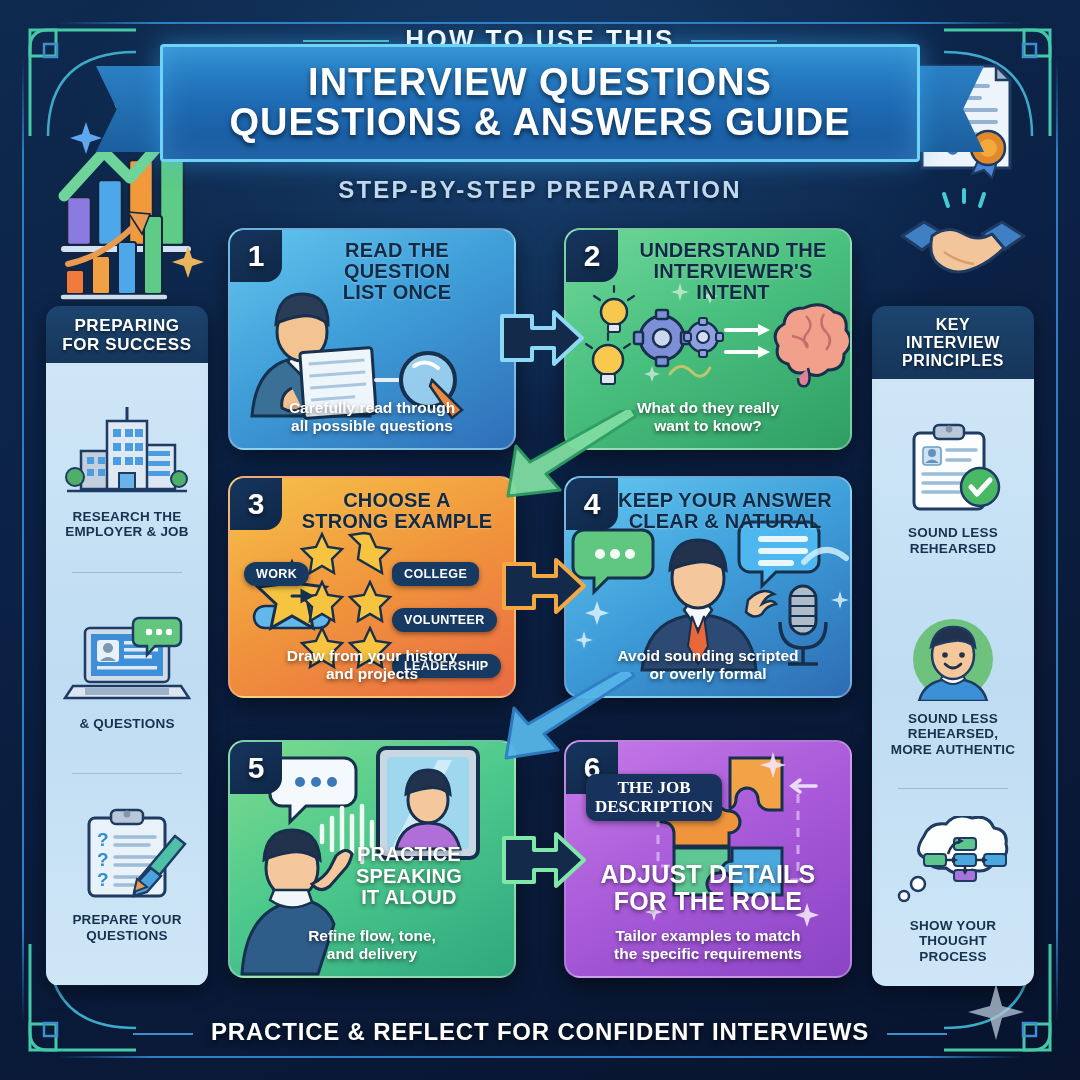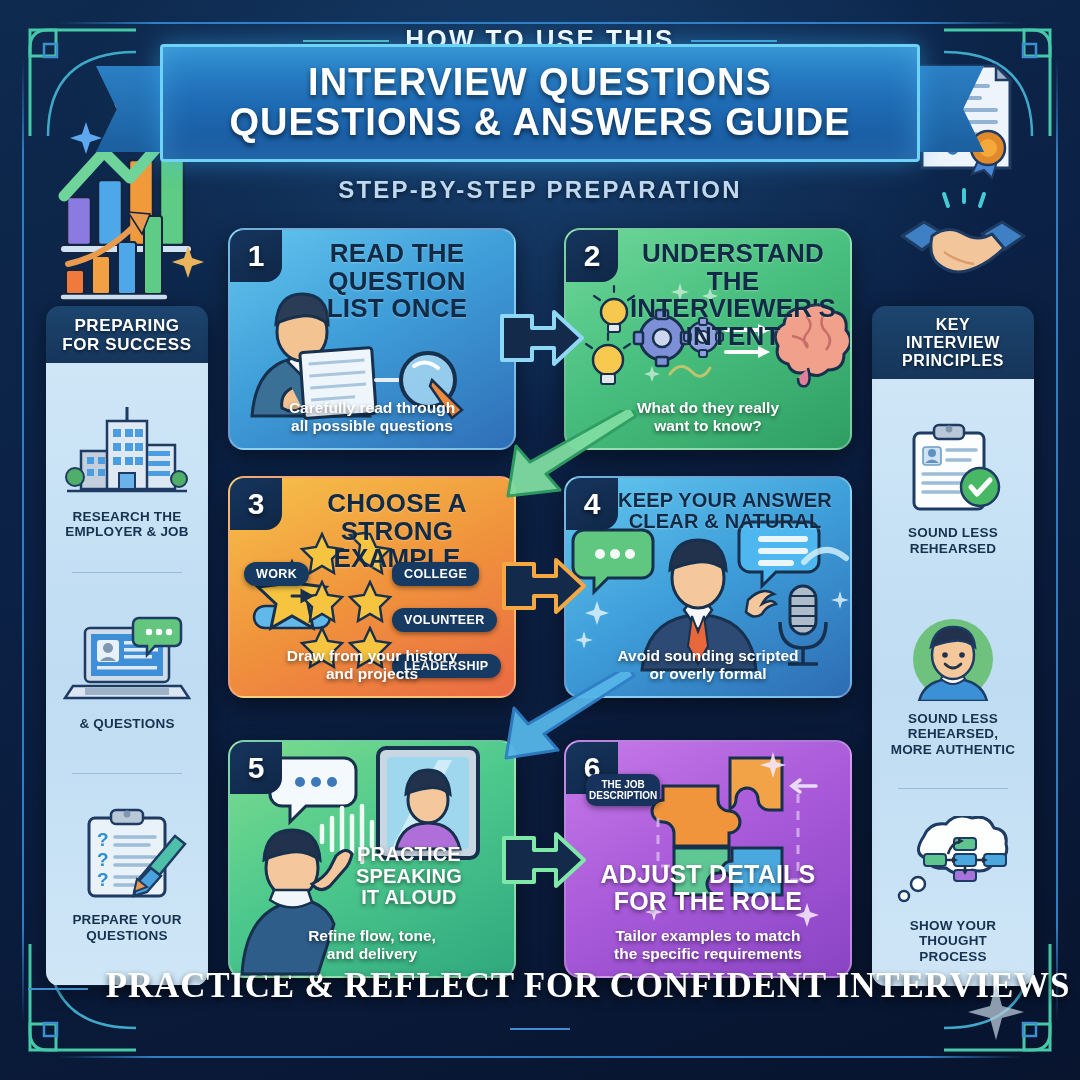--- a/index.html
+++ b/index.html
@@ -110,21 +110,21 @@
     position:absolute; left:0; top:0; width: 52px; height: 52px;
     background: linear-gradient(145deg,#16355d,#0f2747);
     border-bottom-right-radius: 16px;
     color:#fff; font-size: 30px; font-weight: 700;
     display:flex; align-items:center; justify-content:center;
     text-shadow: 0 2px 4px rgba(0,0,0,.6);
     z-index: 4;
   }
   .card .title {
     position:absolute; z-index:3; right: 10px; top: 10px; width: 214px;
-    text-align: center; font-weight: 700; font-size: 26px; line-height: 1.06;
+    text-align: center; font-weight: 700; font-size: 20px; line-height: 1.06;
     letter-spacing: .2px;
   }
   .t-dark { color:#112a46; text-shadow: 0 1px 2px rgba(255,255,255,.28); }
   .t-light { color:#ffffff; text-shadow: 0 2px 4px rgba(0,0,0,.5); }
   .card .caption {
     position:absolute; z-index:3; left: 8px; right: 8px; bottom: 12px;
     text-align:center; color:#ffffff; font-size: 15.5px; font-weight: 600;
     line-height: 1.2; text-shadow: 0 2px 4px rgba(0,0,0,.55);
   }
   .art { position:absolute; inset:0; z-index:2; }
@@ -144,30 +144,29 @@
 
   
   .pill {
     position:absolute; background:#163a62; color:#fff; border-radius: 14px;
     font-size: 12.5px; font-weight:700; letter-spacing:.4px;
     padding: 5px 12px; box-shadow: 0 2px 5px rgba(0,0,0,.4); z-index:3;
     white-space: nowrap;
   }
   .jobpill {
     position:absolute; background:#17325c; color:#fff; border-radius: 10px;
-    font-size: 10px; font-weight:700; line-height:1.1; text-align:center;
-    padding: 5px 3px; z-index:4; box-shadow: 0 2px 6px rgba(0,0,0,.45);
+    font-size: 17px; font-weight:700; line-height:1.1; text-align:center;
+    padding: 5px 9px; z-index:4; box-shadow: 0 2px 6px rgba(0,0,0,.45); font-family: Liberation Serif, serif;
   }
 
   
   .footer {
     position: absolute; left: 0; right: 0; bottom: 34px; text-align:center;
-    color:#ffffff; font-size: 35px; font-weight: 700; letter-spacing: .8px;
+    color:#ffffff; font-size: 24px; font-weight: 700; letter-spacing: .8px;
     text-shadow: 0 3px 6px rgba(0,0,0,.65);
-    font-family: Liberation Serif, serif;
   }
   .footer .rule { display:inline-block; width: 60px; height: 2px; background:#3f8fd0; vertical-align:middle; margin: 0 18px; }
   .sparkle { position:absolute; pointer-events:none; }
 </style>
 </head>
 <body>
 
 <div id="stage">
 
   <div class="frameline fl-top"></div>

